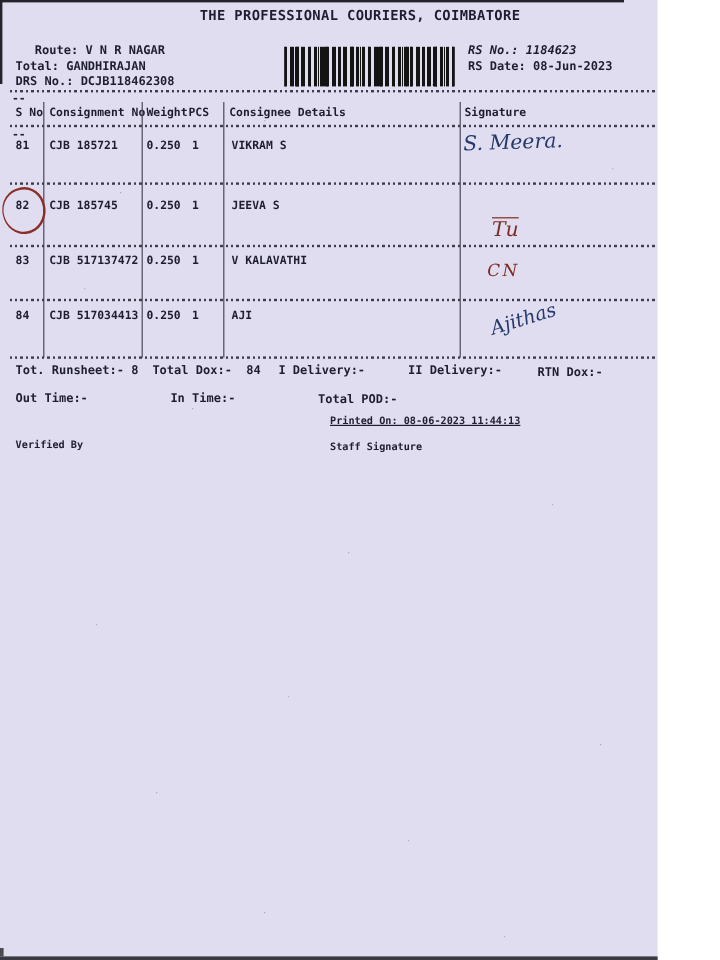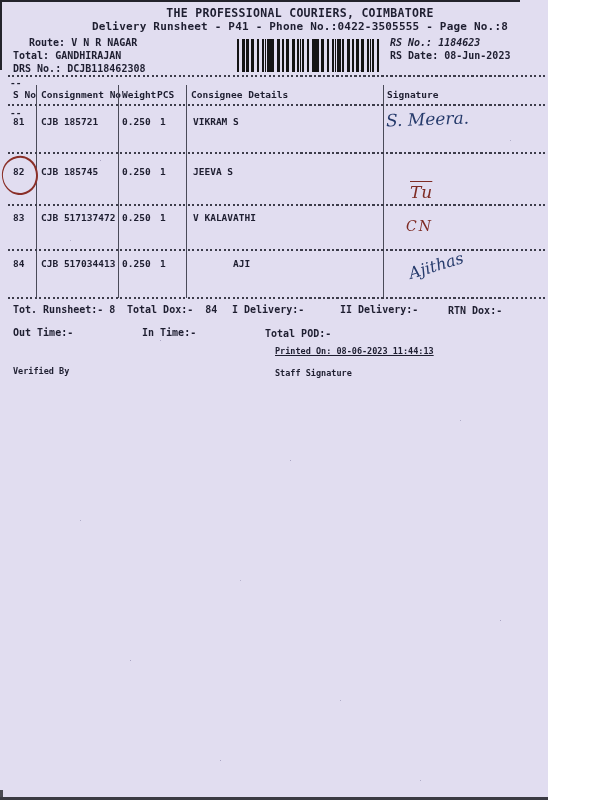--- a/index.html
+++ b/index.html
@@ -52,21 +52,20 @@
 
 <div class="scan">
 
   <div class="speckles"></div>
   <div class="edge-top"></div>
   <div class="edge-left"></div>
   <div class="edge-bottom"></div>
   <div class="edge-bl"></div>
 
   <div class="txt t-title center" style="top:6px;">THE PROFESSIONAL COURIERS, COIMBATORE</div>
-  <div class="txt t-sub center" style="top:20px;">Delivery Runsheet - P41 - Phone No.:0422-3505555 - Page No.:8</div>
 
   <div class="txt t-info" style="left:29px;top:37px;"><span>Route:</span> <span>V N R NAGAR</span></div>
   <div class="txt t-info" style="left:13px;top:50px;"><span>Total:</span> <span>GANDHIRAJAN</span></div>
   <div class="txt t-info" style="left:13px;top:63px;"><span>DRS No.:</span> <span>DCJB118462308</span></div>
 
   <div class="barcode"></div>
 
   <div class="txt t-info" style="left:390px;top:37px;font-style:italic;"><span>RS No.:</span> <span>1184623</span></div>
   <div class="txt t-info" style="left:390px;top:50px;"><span>RS Date:</span> <span>08-Jun-2023</span></div>
 
@@ -117,21 +116,21 @@
     <span class="txt t-tab" style="left:193px;top:212px;">V KALAVATHI</span>
     <span class="hand ink-red" style="left:406px;top:218px;font-size:14px;letter-spacing:2px;">CN</span>
   </div>
   <div class="dash" style="top:249px;"></div>
 
   <div>
     <span class="txt t-tab" style="left:13px;top:258px;">84</span>
     <span class="txt t-tab" style="left:41px;top:258px;">CJB 517034413</span>
     <span class="txt t-tab" style="left:122px;top:258px;">0.250</span>
     <span class="txt t-tab" style="left:160px;top:258px;">1</span>
-    <span class="txt t-tab" style="left:193px;top:258px;margin-left:40px;">AJI</span>
+    <span class="txt t-tab" style="left:193px;top:258px;">AJI</span>
     <span class="hand ink-blue" style="left:408px;top:256px;font-size:16px;transform:rotate(-17deg);">Ajithas</span>
   </div>
   <div class="dash" style="top:297px;"></div>
 
   <div class="txt t-sum" style="left:13px;top:304px;"><span>Tot. Runsheet:-</span> <span>8</span></div>
   <div class="txt t-sum" style="left:127px;top:304px;"><span>Total Dox:-</span>  <span>84</span></div>
   <div class="txt t-sum" style="left:232px;top:304px;">I Delivery:-</div>
   <div class="txt t-sum" style="left:340px;top:304px;">II Delivery:-</div>
   <div class="txt t-sum" style="left:448px;top:305px;">RTN Dox:-</div>
 

